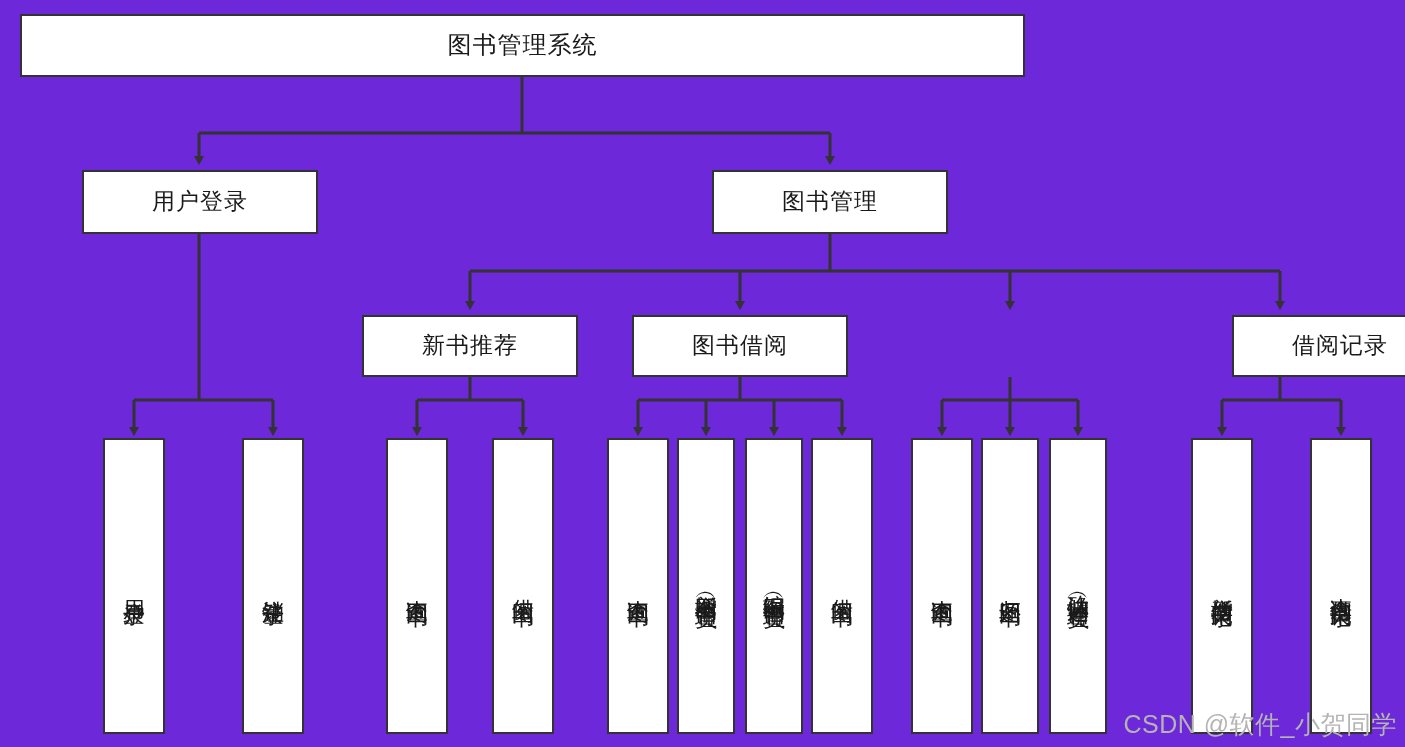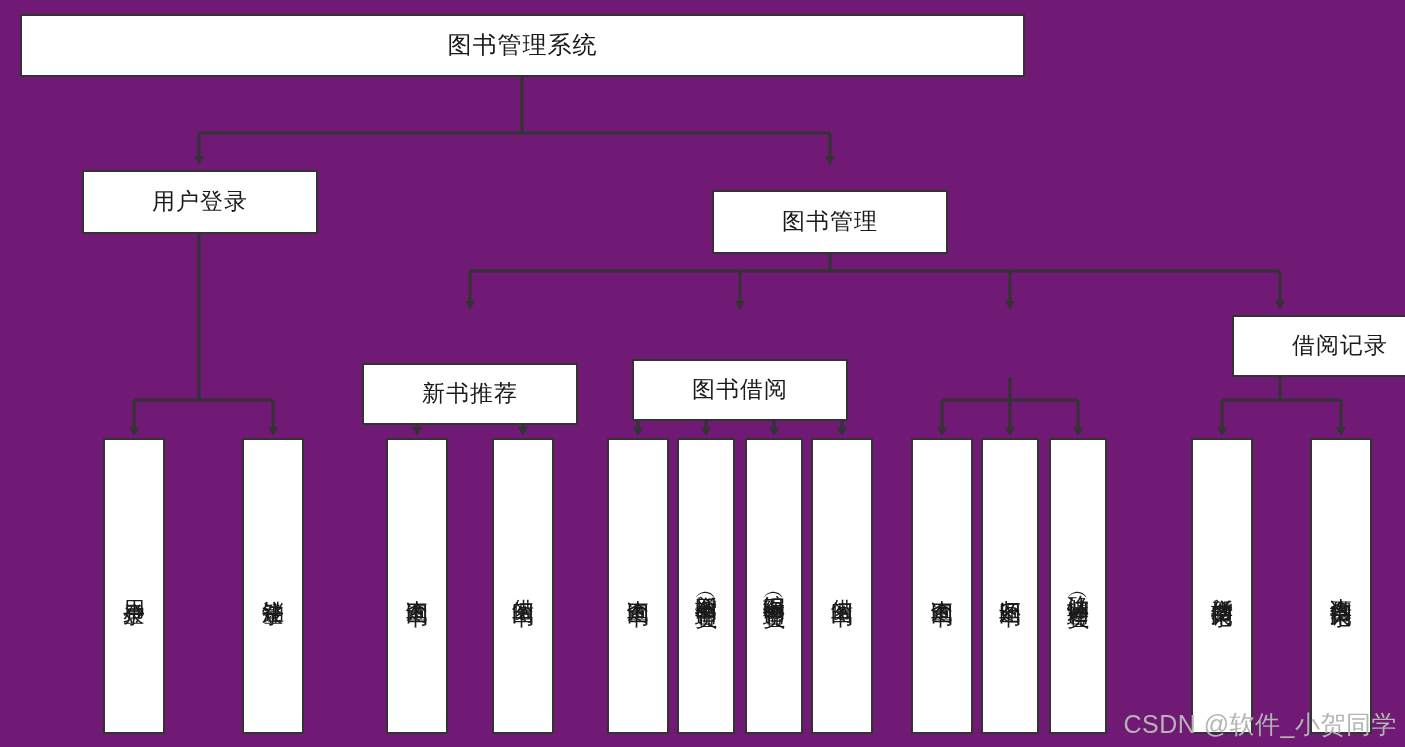--- a/index.html
+++ b/index.html
@@ -8,21 +8,21 @@
     padding: 0;
     background: #ffffff;
   }
   body {
     font-family: "Liberation Sans", "DejaVu Sans", sans-serif;
   }
   #diagram-root {
     position: relative;
     width: 1405px;
     height: 747px;
-    background: #701a75;
+    background: #6d28d9;
     overflow: hidden;
   }
   #edge-layer {
     position: absolute;
     left: 0;
     top: 0;
     width: 1405px;
     height: 747px;
     pointer-events: none;
   }
@@ -127,28 +127,28 @@
     </g>
   </svg>
 
   <div class="node node-h node-root" style="left:20px; top:14px; width:1005px; height:63px;">
     <span>图书管理系统</span>
   </div>
 
   <div class="node node-h" style="left:82px; top:170px; width:236px; height:64px;">
     <span>用户登录</span>
   </div>
-  <div class="node node-h" style="left:712px; top:170px; width:236px; height:64px;margin-top:20px;">
+  <div class="node node-h" style="left:712px; top:170px; width:236px; height:64px;">
     <span>图书管理</span>
   </div>
 
-  <div class="node node-h" style="left:362px; top:315px; width:216px; height:62px;margin-top:48px;">
+  <div class="node node-h" style="left:362px; top:315px; width:216px; height:62px;">
     <span>新书推荐</span>
   </div>
-  <div class="node node-h" style="left:632px; top:315px; width:216px; height:62px;margin-top:44px;">
+  <div class="node node-h" style="left:632px; top:315px; width:216px; height:62px;">
     <span>图书借阅</span>
   </div>
   <div class="node node-h" style="left:1232px; top:315px; width:216px; height:62px;">
     <span>借阅记录</span>
   </div>
 
   <div class="node node-v" style="left:103px; top:438px; width:62px; height:296px;">
     <span class="vtext">用户登录</span>
   </div>
   <div class="node node-v" style="left:242px; top:438px; width:62px; height:296px;">

